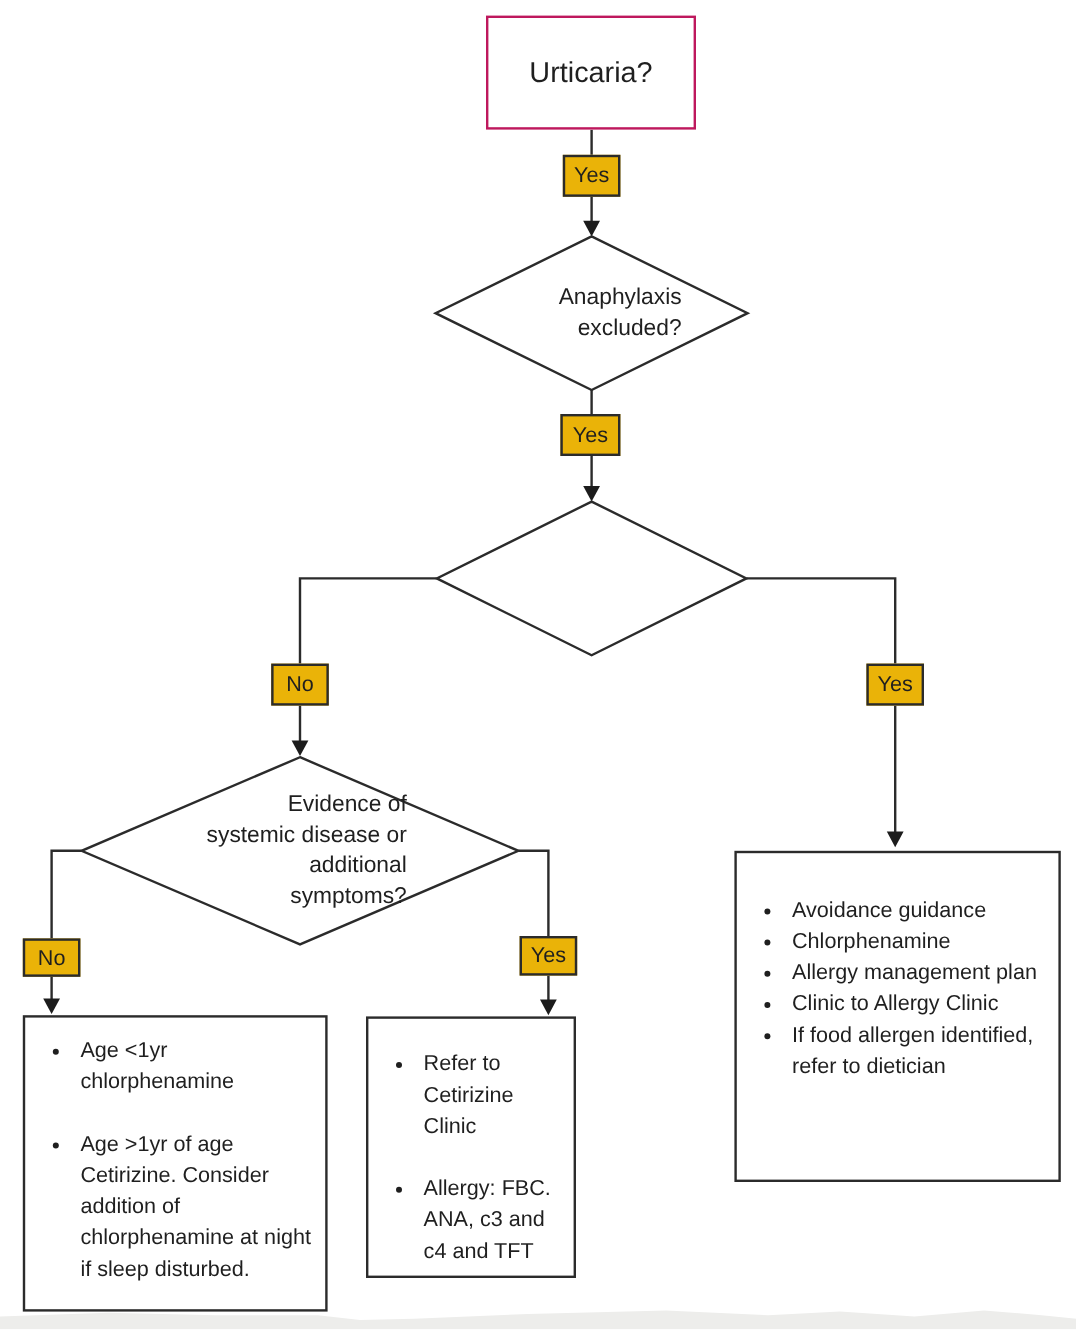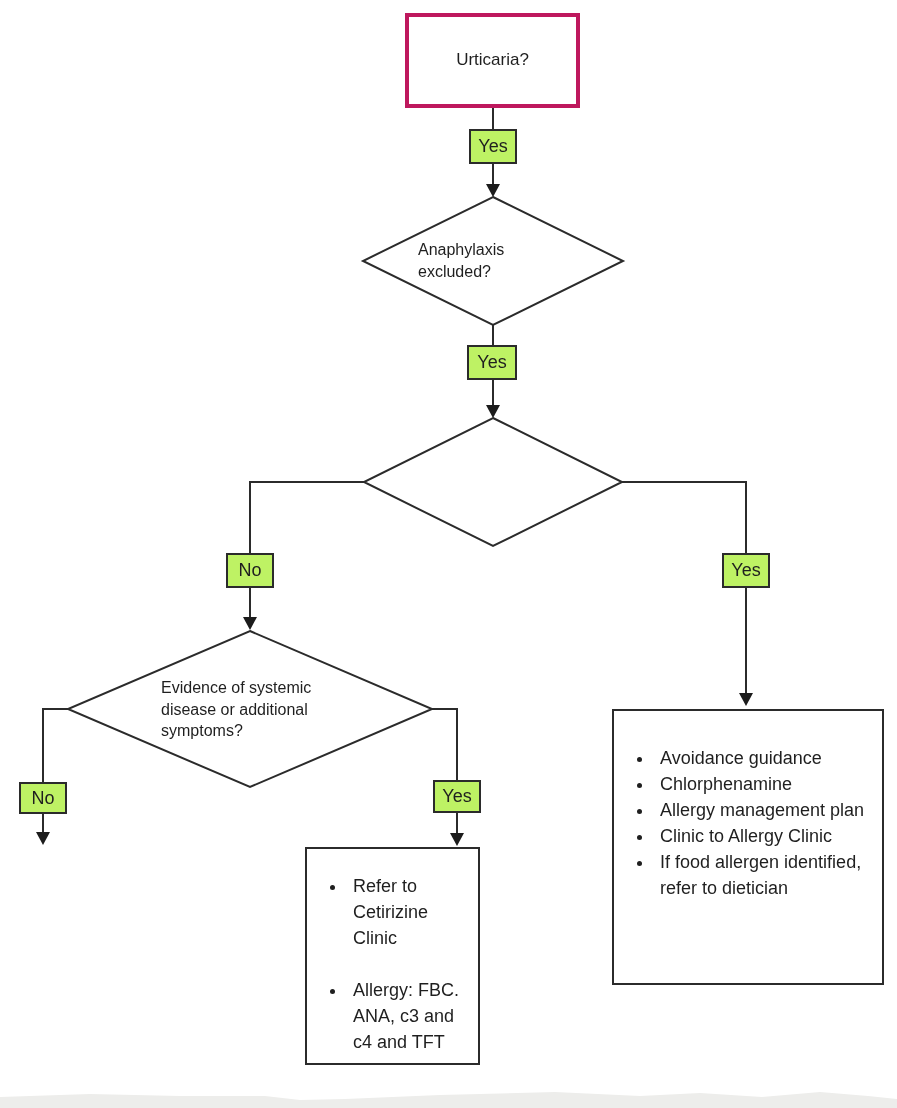--- a/index.html
+++ b/index.html
@@ -13,45 +13,45 @@
     color: #1f1f1f;
   }
   svg.layer {
     position: absolute;
     inset: 0;
     width: 897px;
     height: 1108px;
   }
   .node-box {
     position: absolute;
-    border: 4px solid #be185d;
+    border: 2px solid #be185d;
     background: #ffffff;
     display: flex;
     align-items: center;
     justify-content: center;
     text-align: left;
-    font-size: 17px;
+    font-size: 24px;
     line-height: 1.3;
     box-sizing: border-box;
   }
   .edge-label {
     position: absolute;
     border: 2px solid #2b2b2b;
-    background: #bef264;
+    background: #eab308;
     display: flex;
     align-items: center;
     justify-content: center;
     font-size: 18px;
     box-sizing: border-box;
   }
   .diamond-text {
     position: absolute;
     transform: translate(-50%, -50%);
-    text-align: left;
-    font-size: 16px;
+    text-align: right;
+    font-size: 19px;
     line-height: 1.35;
   }
   .outcome-box {
     position: absolute;
     border: 2px solid #2b2b2b;
     background: #ffffff;
     box-sizing: border-box;
     font-size: 18px;
     line-height: 26px;
   }
@@ -128,20 +128,26 @@
   <div class="edge-label" style="left:722px; top:553px; width:48px; height:35px;">
     <span>Yes</span>
   </div>
   <div class="edge-label" style="left:19px; top:782px; width:48px; height:32px;">
     <span>No</span>
   </div>
   <div class="edge-label" style="left:433px; top:780px; width:48px; height:33px;">
     <span>Yes</span>
   </div>
 
+  <div class="outcome-box pad-left" style="left:19px; top:846px; width:254px; height:247px;">
+    <ul class="gapped">
+        <li>Age &lt;1yr chlorphenamine</li>
+        <li>Age &gt;1yr of age Cetirizine.  Consider addition of chlorphenamine at night if sleep disturbed.</li>
+      </ul>
+  </div>
 
   <div class="outcome-box pad-mid" style="left:305px; top:847px; width:175px; height:218px;">
     <ul class="gapped">
         <li>Refer to Cetirizine Clinic</li>
         <li>Allergy: FBC. ANA, c3 and c4 and TFT</li>
       </ul>
   </div>
 
   <div class="outcome-box pad-right" style="left:612px; top:709px; width:272px; height:276px;">
     <ul>

